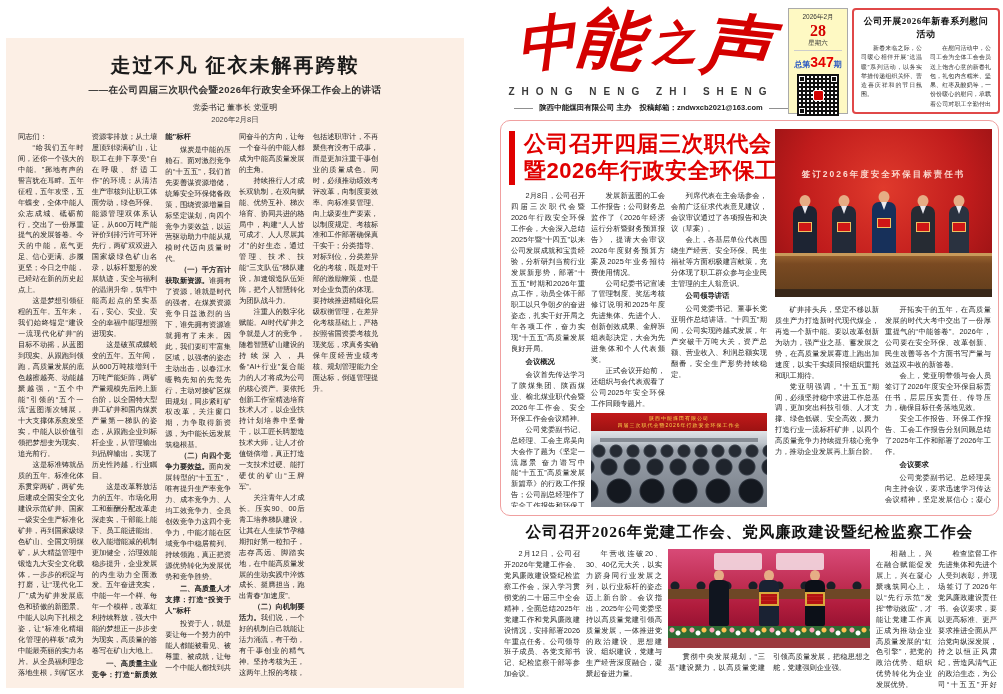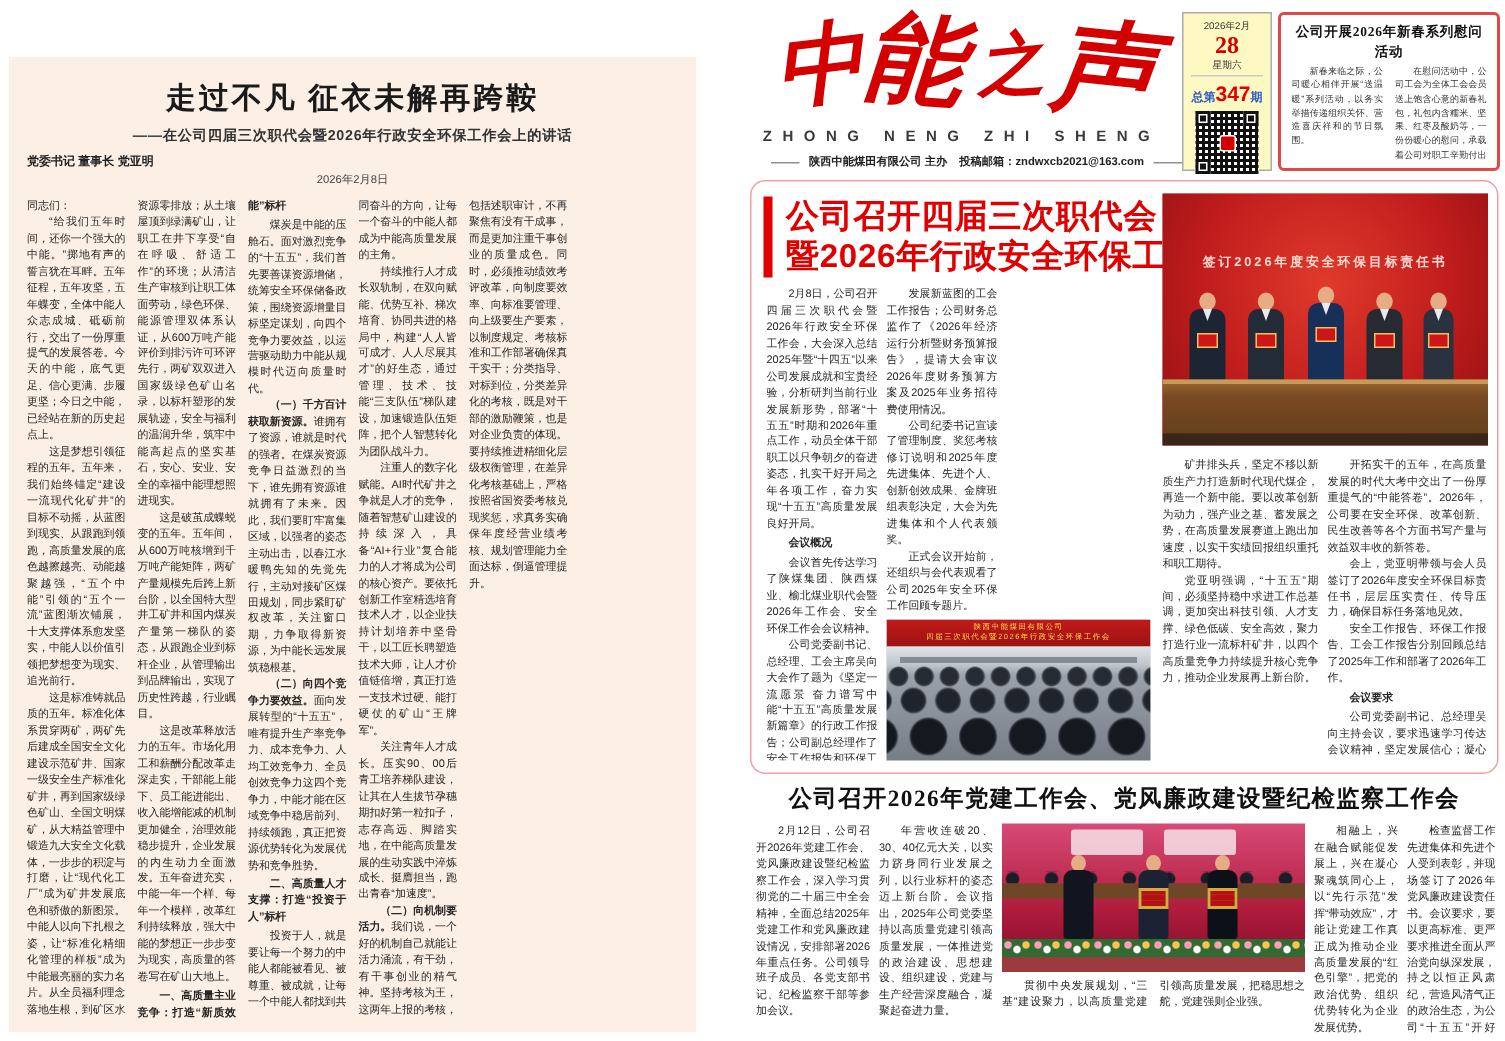--- a/index.html
+++ b/index.html
@@ -15,21 +15,21 @@
   .slogans{position:absolute;left:30px;top:3px;font-weight:bold;font-size:12.5px;color:#e8450a;letter-spacing:2px;}
   .slogans span{margin-right:18px;}
   .pagenum{position:absolute;right:2px;top:-2px;}
   .pagenum .n{color:#d44;font:bold 26px "Liberation Serif",serif;}
   .pagenum .w{font-size:8px;color:#888;border:1px solid #ccc;padding:0 1px;margin-left:2px;vertical-align:8px;}
 
   #speech-panel{position:absolute;left:2px;top:34px;width:458px;height:650px;
     background:#fcefe5;box-sizing:border-box;padding:10px 12px;}
   .sp-title{text-align:center;font:bold 20px "Liberation Serif",serif;color:#1a1a1a;letter-spacing:2px;margin-top:4px;}
   .sp-sub{text-align:center;font-weight:bold;font-size:9.5px;color:#333;margin-top:5px;letter-spacing:.5px;}
-  .sp-byline{text-align:left;font-weight:bold;font-size:8px;color:#222;margin-top:5px;}
+  .sp-byline{text-align:center;font-weight:normal;font-size:8px;color:#222;margin-top:5px;}
   .sp-date{text-align:center;font-size:7.5px;color:#444;margin-top:2px;margin-bottom:7px;}
   .speech{height:552px;column-count:6;column-gap:8px;column-fill:auto;
     font-size:7.3px;line-height:1.5;text-align:justify;color:#262626;overflow:hidden;}
 
   .bp{margin:0;}
   .bp.p{text-indent:2em;}
   .bp.p0{text-indent:0;}
   .bp.h{font-weight:bold;text-indent:2em;margin:2px 0;}
 
   
@@ -261,20 +261,26 @@
       <p class="bp p">2月8日，公司召开四届三次职代会暨2026年行政安全环保工作会，大会深入总结2025年暨“十四五”以来公司发展成就和宝贵经验，分析研判当前行业发展新形势，部署“十五五”时期和2026年重点工作，动员全体干部职工以只争朝夕的奋进姿态，扎实干好开局之年各项工作，奋力实现“十五五”高质量发展良好开局。</p>
       <p class="bp h">会议概况</p>
       <p class="bp p">会议首先传达学习了陕煤集团、陕西煤业、榆北煤业职代会暨2026年工作会、安全环保工作会会议精神。</p>
       <p class="bp p">公司党委副书记、总经理、工会主席吴向大会作了题为《坚定一流愿景 奋力谱写中能“十五五”高质量发展新篇章》的行政工作报告；公司副总经理作了安全工作报告和环保工作报告；公司工会作了题为《在变革中服务 在创新中前行》的工会工作报告，擘画了中能“十五五”工会工作</p>
     </div>
   <div id="c2" class="col">
       <p class="bp p">发展新蓝图的工会工作报告；公司财务总监作了《2026年经济运行分析暨财务预算报告》，提请大会审议2026年度财务预算方案及2025年业务招待费使用情况。</p>
       <p class="bp p">公司纪委书记宣读了管理制度、奖惩考核修订说明和2025年度先进集体、先进个人、创新创效成果、金牌班组表彰决定，大会为先进集体和个人代表颁奖。</p>
       <p class="bp p">正式会议开始前，还组织与会代表观看了公司2025年安全环保工作回顾专题片。</p>
     </div>
+  <div id="c3" class="col">
+      <p class="bp p">列席代表在主会场参会，会前广泛征求代表意见建议，会议审议通过了各项报告和决议（草案）。</p>
+      <p class="bp p">会上，各基层单位代表围绕生产经营、安全环保、民生福祉等方面积极建言献策，充分体现了职工群众参与企业民主管理的主人翁意识。</p>
+      <p class="bp h">公司领导讲话</p>
+      <p class="bp p">公司党委书记、董事长党亚明作总结讲话。“十四五”期间，公司实现跨越式发展，年产突破千万吨大关，资产总额、营业收入、利润总额实现翻番，安全生产形势持续稳定。</p>
+    </div>
   <div id="c4" class="col">
       <p class="bp p">矿井排头兵，坚定不移以新质生产力打造新时代现代煤企，再造一个新中能。要以改革创新为动力，强产业之基、蓄发展之势，在高质量发展赛道上跑出加速度，以实干实绩回报组织重托和职工期待。</p>
       <p class="bp p">党亚明强调，“十五五”期间，必须坚持稳中求进工作总基调，更加突出科技引领、人才支撑、绿色低碳、安全高效，聚力打造行业一流标杆矿井，以四个高质量竞争力持续提升核心竞争力，推动企业发展再上新台阶。</p>
     </div>
   <div id="c5" class="col">
       <p class="bp p">开拓实干的五年，在高质量发展的时代大考中交出了一份厚重提气的“中能答卷”。2026年，公司要在安全环保、改革创新、民生改善等各个方面书写产量与效益双丰收的新答卷。</p>
       <p class="bp p">会上，党亚明带领与会人员签订了2026年度安全环保目标责任书，层层压实责任、传导压力，确保目标任务落地见效。</p>
       <p class="bp p">安全工作报告、环保工作报告、工会工作报告分别回顾总结了2025年工作和部署了2026年工作。</p>
       <p class="bp h">会议要求</p>
       <p class="bp p">公司党委副书记、总经理吴向主持会议，要求迅速学习传达会议精神，坚定发展信心；凝心聚力抓好落实，找准与实际工作的结合点；瞄准全年目标任务，真抓实干、对标赶超，在具体工作中找准节点、想办法、下功夫，寻求突破口。（曹雨涵）</p>

